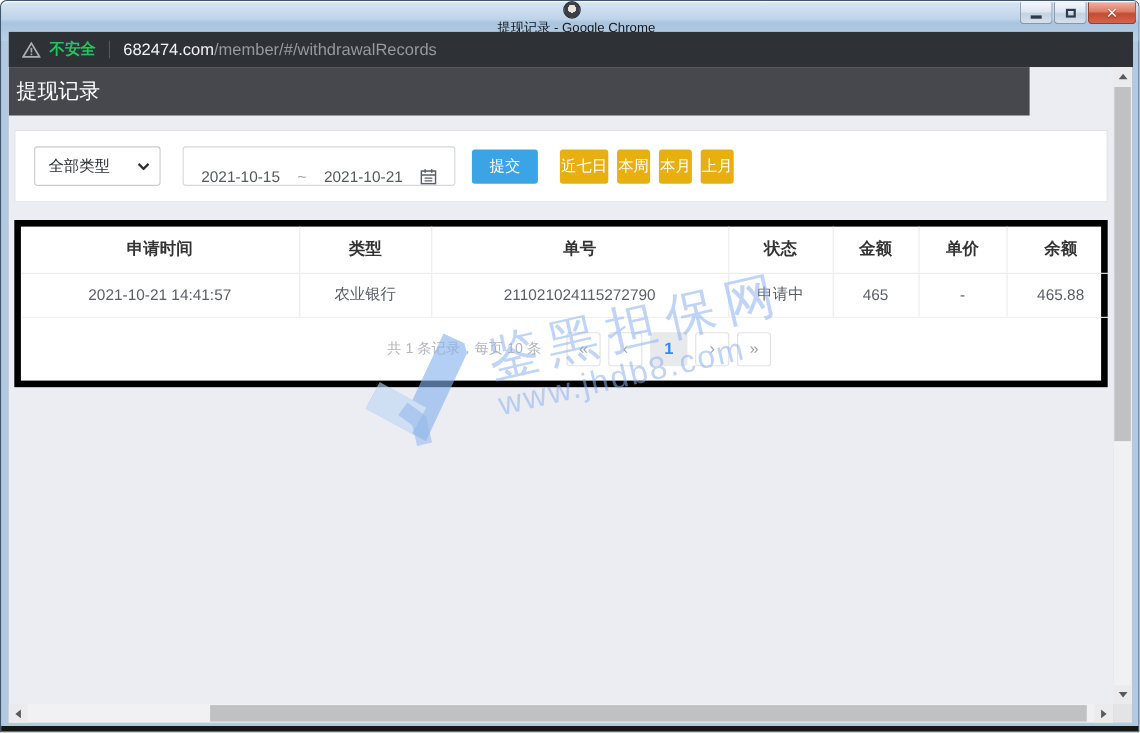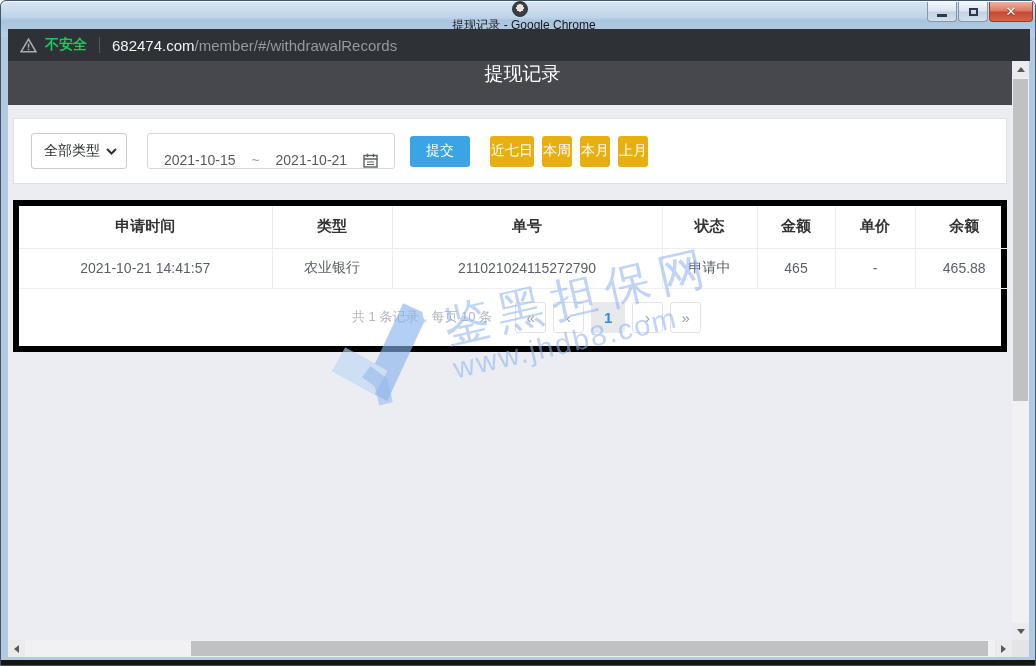--- a/index.html
+++ b/index.html
@@ -47,35 +47,34 @@
   .warn-label { font-size:14px; color:#22c55e;font-weight:bold; }
   .addr-divider { width:1px; height:16px; background:#55585c; margin:0 12px; }
   .addr-domain { font-size:15px; color:#f3f4f5; font-weight:400; }
   .addr-path { font-size:15px; color:#96999d; }
   
   .main {
     position:absolute; left:7px; top:60px; width:1004px; height:579px;
     background:#ecedf2; overflow:hidden;
   }
   .page-header {
-    position:absolute; left:0; top:0; width:1028px; height:44px;
+    position:absolute; left:0; top:0; width:928px; height:44px;
     background:#46484d; display:flex; align-items:center; justify-content:space-between;
     padding:0 6px 0 7px;
-    flex-direction:column;
   }
   .page-title { color:#ffffff; font-size:19px; }
   .time-wrap { display:flex; align-items:center; gap:6px; color:#fff; font-size:13px; font-weight:bold; }
   
   .filter-card {
     position:absolute; left:5px; top:57px; width:994px; height:66px;
     background:#fff; border:1px solid #dde0e4;
     display:flex; align-items:center; padding-left:17px;
   }
   .type-select {
-    width:96px; height:36px; border:1px solid #c9cbce; border-radius:3px; background:#fff;
+    width:115px; height:36px; border:1px solid #c9cbce; border-radius:3px; background:#fff;
     display:flex; align-items:center; justify-content:space-between; padding:0 9px 0 12px;
     font-size:14px; color:#2b2e33; cursor:default;
   }
   .date-range {
     width:248px; height:36px; border:1px solid #d5d7da; border-radius:3px; background:#fff;
     display:flex; align-items:flex-end; justify-content:space-evenly;
     font-size:14px; color:#55585e; margin-left:20px;
   }
   .btn {
     height:31px; border:none; border-radius:3px; color:#fff; font-size:14px;

